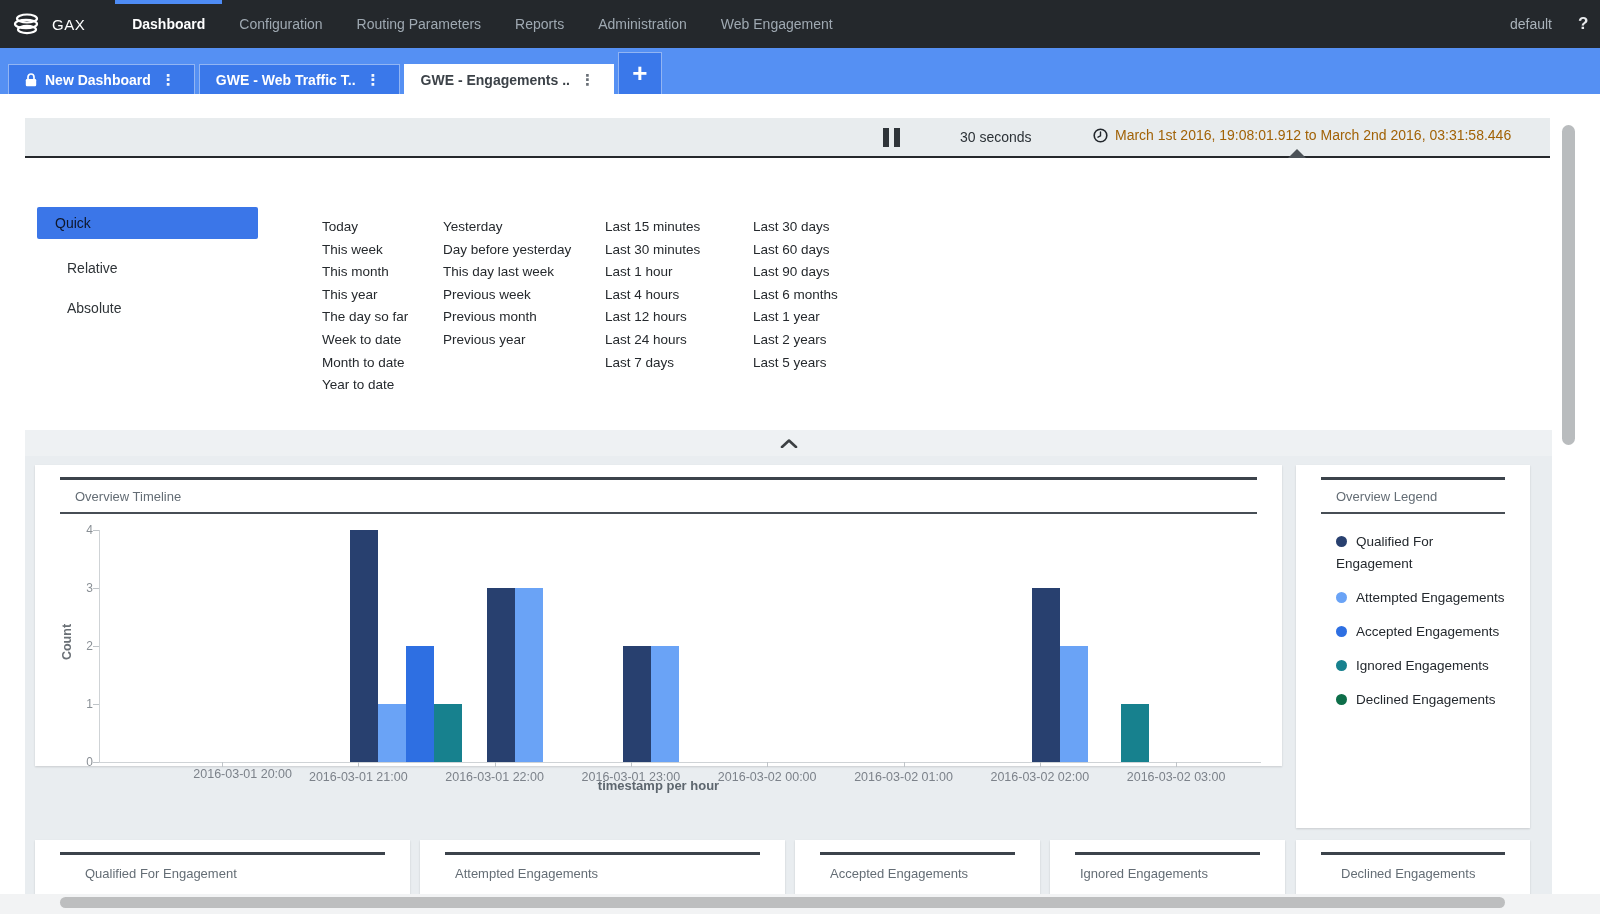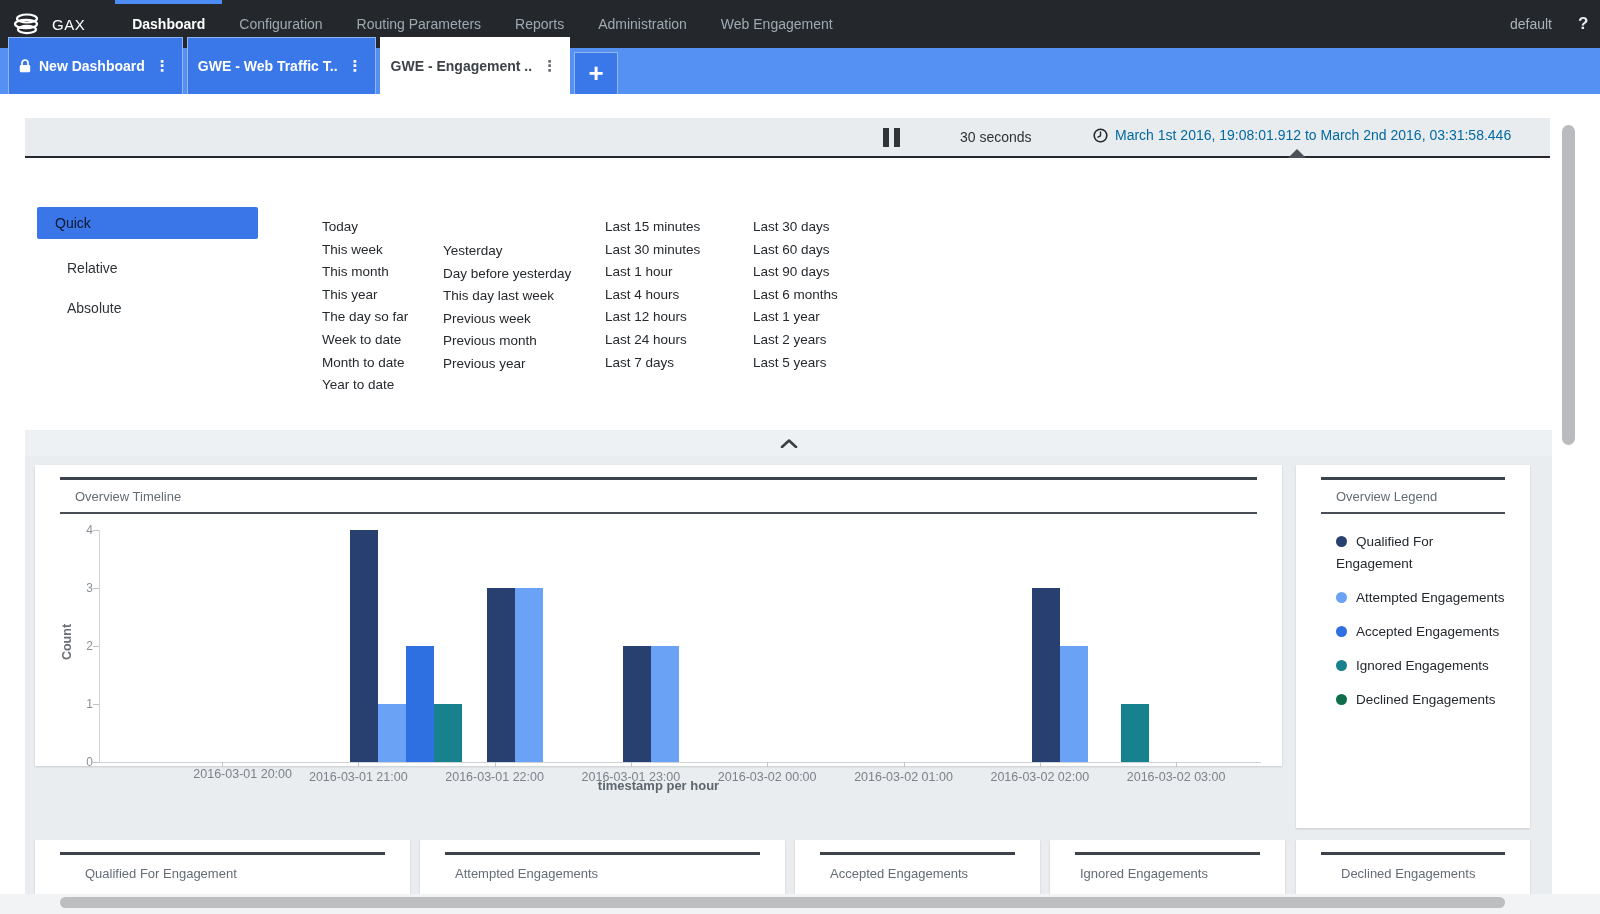--- a/index.html
+++ b/index.html
@@ -18,43 +18,43 @@
   .nav-item.active { color:#fff; font-weight:bold; }
   .nav-item.active::before { content:""; position:absolute; left:0; top:0; right:0; height:4px;
     background:#4e8cf5; }
   #topnav-right { margin-left:auto; display:flex; align-items:center; gap:26px; padding-right:4px; }
   #user-label { color:#aab3bb; font-size:14px; }
   #help-icon { color:#e8eaec; font-size:17px; font-weight:bold; width:18px; }
 
   
   #tabbar { position:absolute; left:0; top:48px; width:1600px; height:46px; background:#5590f3;
     display:flex; align-items:flex-end; }
-  .dash-tab { height:57px; margin:0 2px; display:flex; align-items:center; justify-content:center;
+  .dash-tab { height:30px; margin:0 2px; display:flex; align-items:center; justify-content:center;
     gap:8px; background:#3a78ea; border:1px solid rgba(255,255,255,.45); border-bottom:none;
-    color:#fff; font-size:14px; font-weight:bold; cursor:pointer; padding:0 10px; }
+    color:#fff; font-size:14px; font-weight:bold; cursor:pointer; padding:0 16px; }
   .dash-tab:first-child { margin-left:8px; }
   .dash-tab.active { background:#fff; color:#3c4248; border-color:#fff; }
   .dash-tab .tab-menu { font-size:15px; font-weight:bold; color:rgba(255,255,255,.95);
     padding:0 2px; cursor:pointer; }
   .dash-tab.active .tab-menu { color:#6a7077; }
   .dash-tab .lock { display:inline-flex; }
   #add-tab { width:44px; height:42px; background:#3a78ea; border:1px solid rgba(255,255,255,.45);
     border-bottom:none; margin-left:2px; color:#fff; font-size:26px; font-weight:bold;
     display:flex; align-items:center; justify-content:center; cursor:pointer; }
 
   
   #timebar { position:absolute; left:25px; top:118px; width:1525px; height:40px; background:#e8ecee;
     border-bottom:2px solid #25282c; }
   #pause-btn { position:absolute; left:858px; top:10px; width:22px; height:19px; display:flex;
     gap:5px; cursor:pointer; }
   #pause-btn i { display:block; width:6px; height:19px; background:#2f3439; }
   #refresh-interval { position:absolute; left:935px; top:11px; font-size:14px; color:#2c3237; cursor:pointer; }
   #range-group { position:absolute; left:1068px; top:9px; display:flex; align-items:center; gap:7px;
     cursor:pointer; }
-  #range-text { font-size:14px; color:#0369a1; }
+  #range-text { font-size:14px; color:#a16207; }
   #range-caret { position:absolute; left:1263px; top:31px; width:0; height:0;
     border-left:9px solid transparent; border-right:9px solid transparent;
     border-bottom:9px solid #4b5157; }
 
   
   #timepanel { position:absolute; left:25px; top:158px; width:1525px; height:272px; background:#fff; }
   .tp-tab { position:absolute; left:12px; width:221px; font-size:14px; color:#2f3438;
     padding:8px 18px; cursor:pointer; border-radius:2px; }
   .tp-tab.selected { background:#3b76e8; color:#0f172a; }
   .quick-col { position:absolute; top:58px; line-height:22.6px; font-size:13.5px; color:#25292d; }
@@ -139,21 +139,21 @@
         </svg>
       </span>
       <span class="tab-label">New Dashboard</span>
       <span class="tab-menu">⋮</span>
     </div>
     <div class="dash-tab">
       <span class="tab-label">GWE - Web Traffic T..</span>
       <span class="tab-menu">⋮</span>
     </div>
     <div class="dash-tab active">
-      <span class="tab-label">GWE - Engagement ..</span>
+      <span class="tab-label">GWE - Engagements ..</span>
       <span class="tab-menu">⋮</span>
     </div>
     <div id="add-tab">+</div>
   </div>
 
 <div id="timebar">
   <div id="pause-btn">
       <i></i>
       <i></i>
     </div>
@@ -175,21 +175,21 @@
     <div class="quick-col" style="left: 297px;">
       <div class="quick-option">Today</div>
       <div class="quick-option">This week</div>
       <div class="quick-option">This month</div>
       <div class="quick-option">This year</div>
       <div class="quick-option">The day so far</div>
       <div class="quick-option">Week to date</div>
       <div class="quick-option">Month to date</div>
       <div class="quick-option">Year to date</div>
     </div>
-    <div class="quick-col" style="left: 418px; margin-top: 24px;">
+    <div class="quick-col" style="left: 418px;">
       <div class="quick-option">Yesterday</div>
       <div class="quick-option">Day before yesterday</div>
       <div class="quick-option">This day last week</div>
       <div class="quick-option">Previous week</div>
       <div class="quick-option">Previous month</div>
       <div class="quick-option">Previous year</div>
     </div>
     <div class="quick-col" style="left: 580px;">
       <div class="quick-option">Last 15 minutes</div>
       <div class="quick-option">Last 30 minutes</div>

